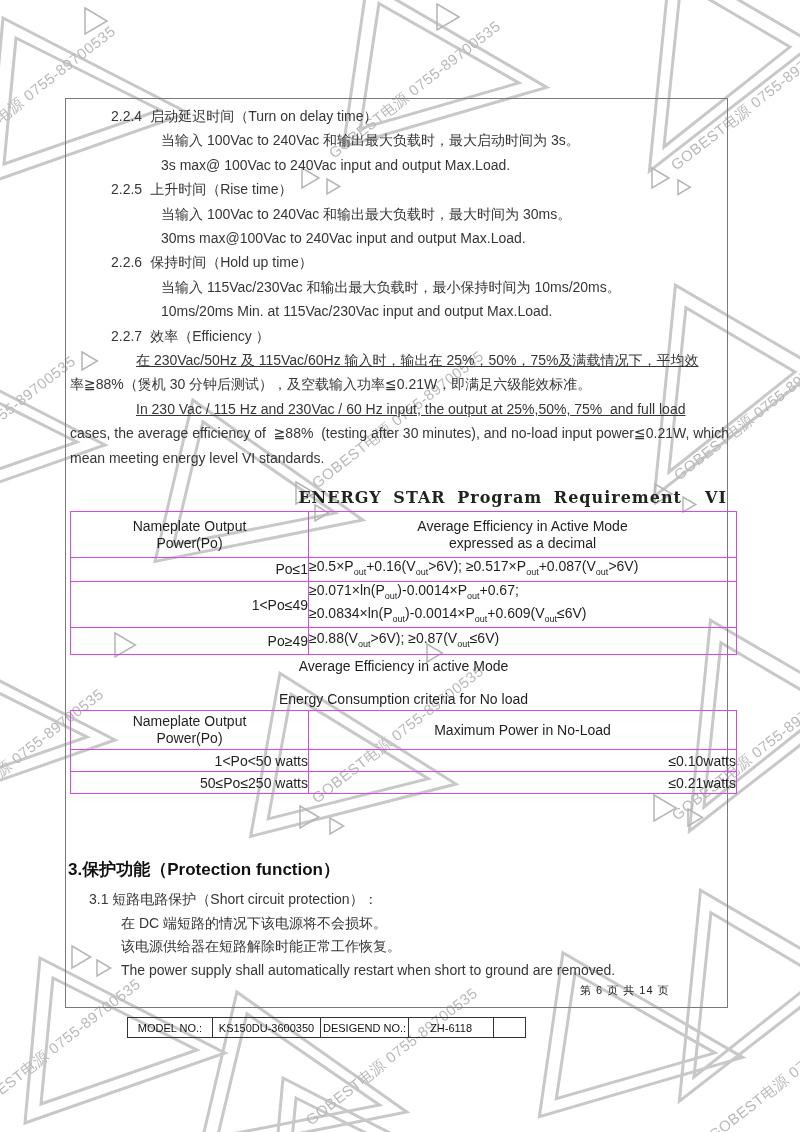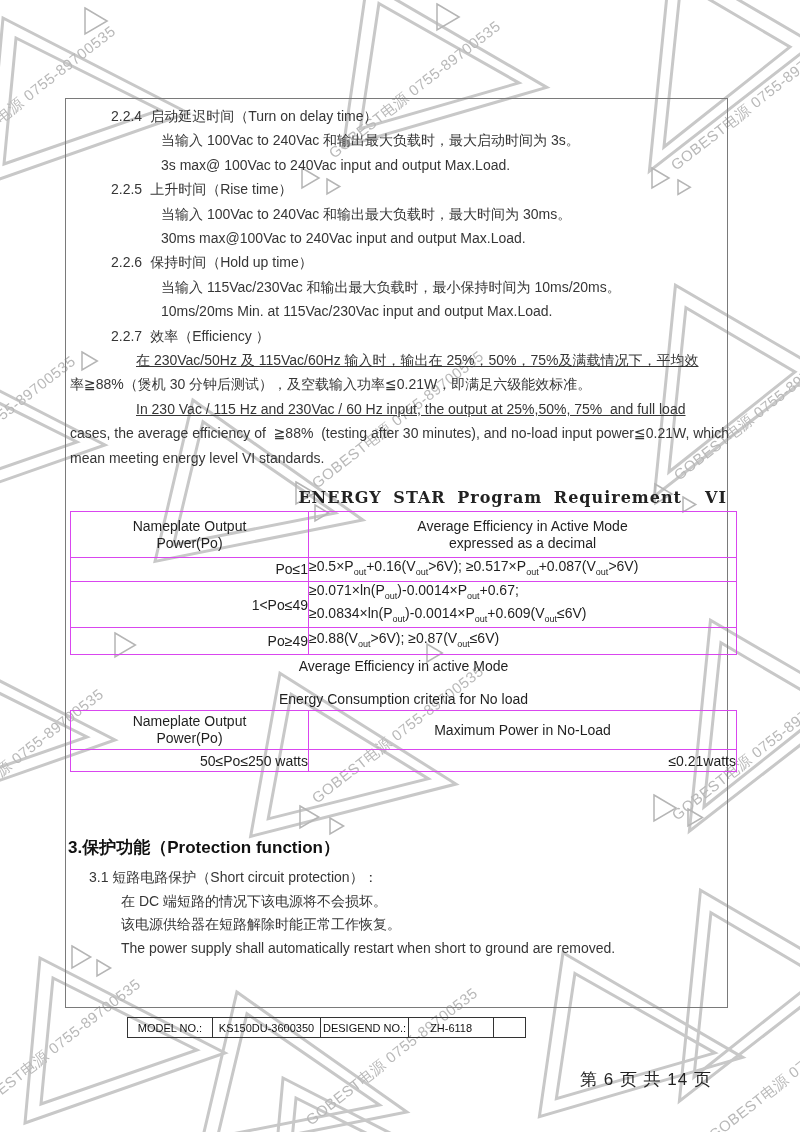--- a/index.html
+++ b/index.html
@@ -42,21 +42,21 @@
   
   #protect-head{margin:63px 0 0 2px;font-size:17px;font-weight:bold;color:#111;
                 white-space:pre;line-height:26px;}
   #protect-sub{margin-left:23px;margin-top:4px;}
   .prot-line{margin-left:55px;line-height:23.4px;}
   
   #footer-table{position:absolute;left:127px;top:1017px;z-index:1;border-collapse:collapse;}
   #footer-table td{border:1px solid #333;height:20px;font-size:11px;color:#111;
                    text-align:center;vertical-align:middle;padding:0 2px;white-space:pre;
                    box-sizing:border-box;}
-  #page-num{position:absolute;left:580px;top:1068px;z-index:1;font-size:17px;color:#222;
+  #page-num{position:absolute;left:580px;top:983px;z-index:1;font-size:11px;color:#222;
             white-space:pre;letter-spacing:1px;}
 </style>
 </head>
 <body>
 
 <div id="page">
 
   <svg id="wm-svg" width="800" height="1132" viewBox="0 0 800 1132" aria-hidden="true">
     <defs>
       <g id="motif" fill="none" stroke="#c8c8c8" stroke-width="3">
@@ -169,20 +169,24 @@
     <table class="spec" id="t2">
       <colgroup>
           <col class="c1">
           <col>
         </colgroup>
       <tbody>
           <tr class="hrow">
         <th class="th2">Nameplate Output<br>Power(Po)</th>
         <th class="th2">Maximum Power in No-Load</th>
       </tr>
+      <tr class="r1">
+        <td class="po">1&lt;Po&lt;50 watts</td>
+        <td class="po">≤0.10watts</td>
+      </tr>
       <tr class="r2">
         <td class="po">50≤Po≤250 watts</td>
         <td class="po">≤0.21watts</td>
       </tr>
     </tbody>
       </table>
 
     <div id="protect-head">3.保护功能（Protection function）</div>
     <div class="docline" id="protect-sub">3.1 短路电路保护（Short circuit protection）：</div>
     <div class="docline prot-line">在 DC 端短路的情况下该电源将不会损坏。</div>

